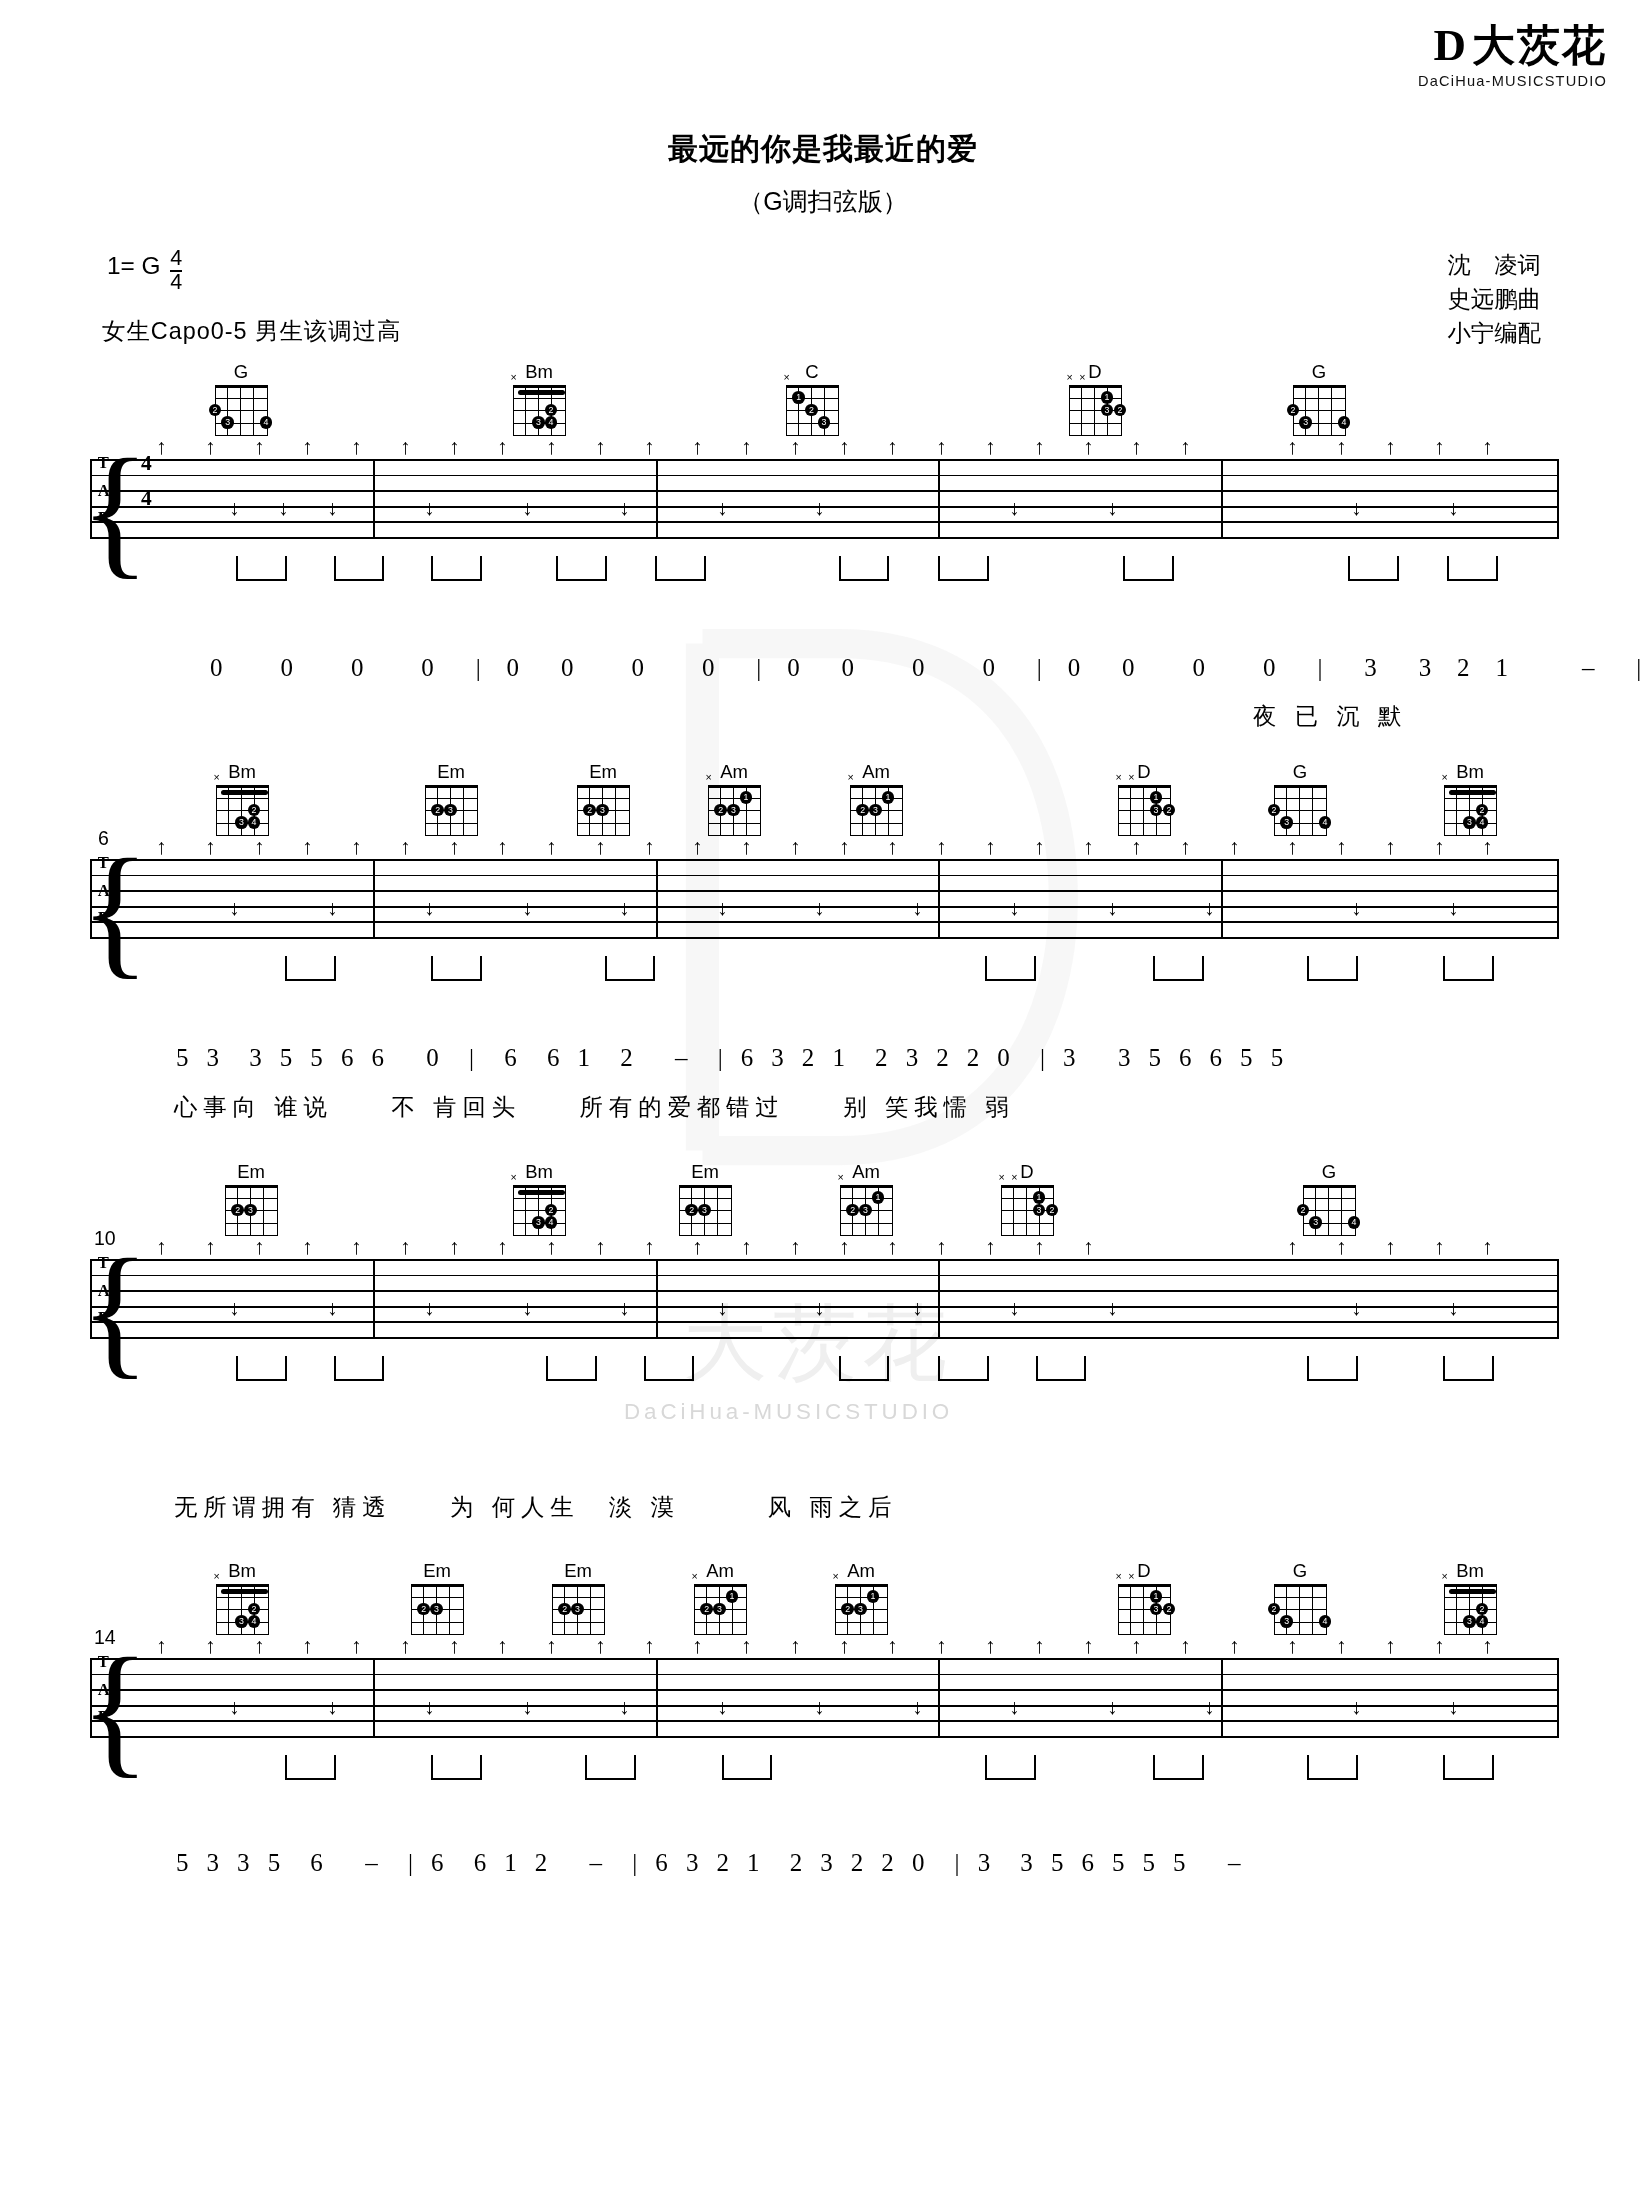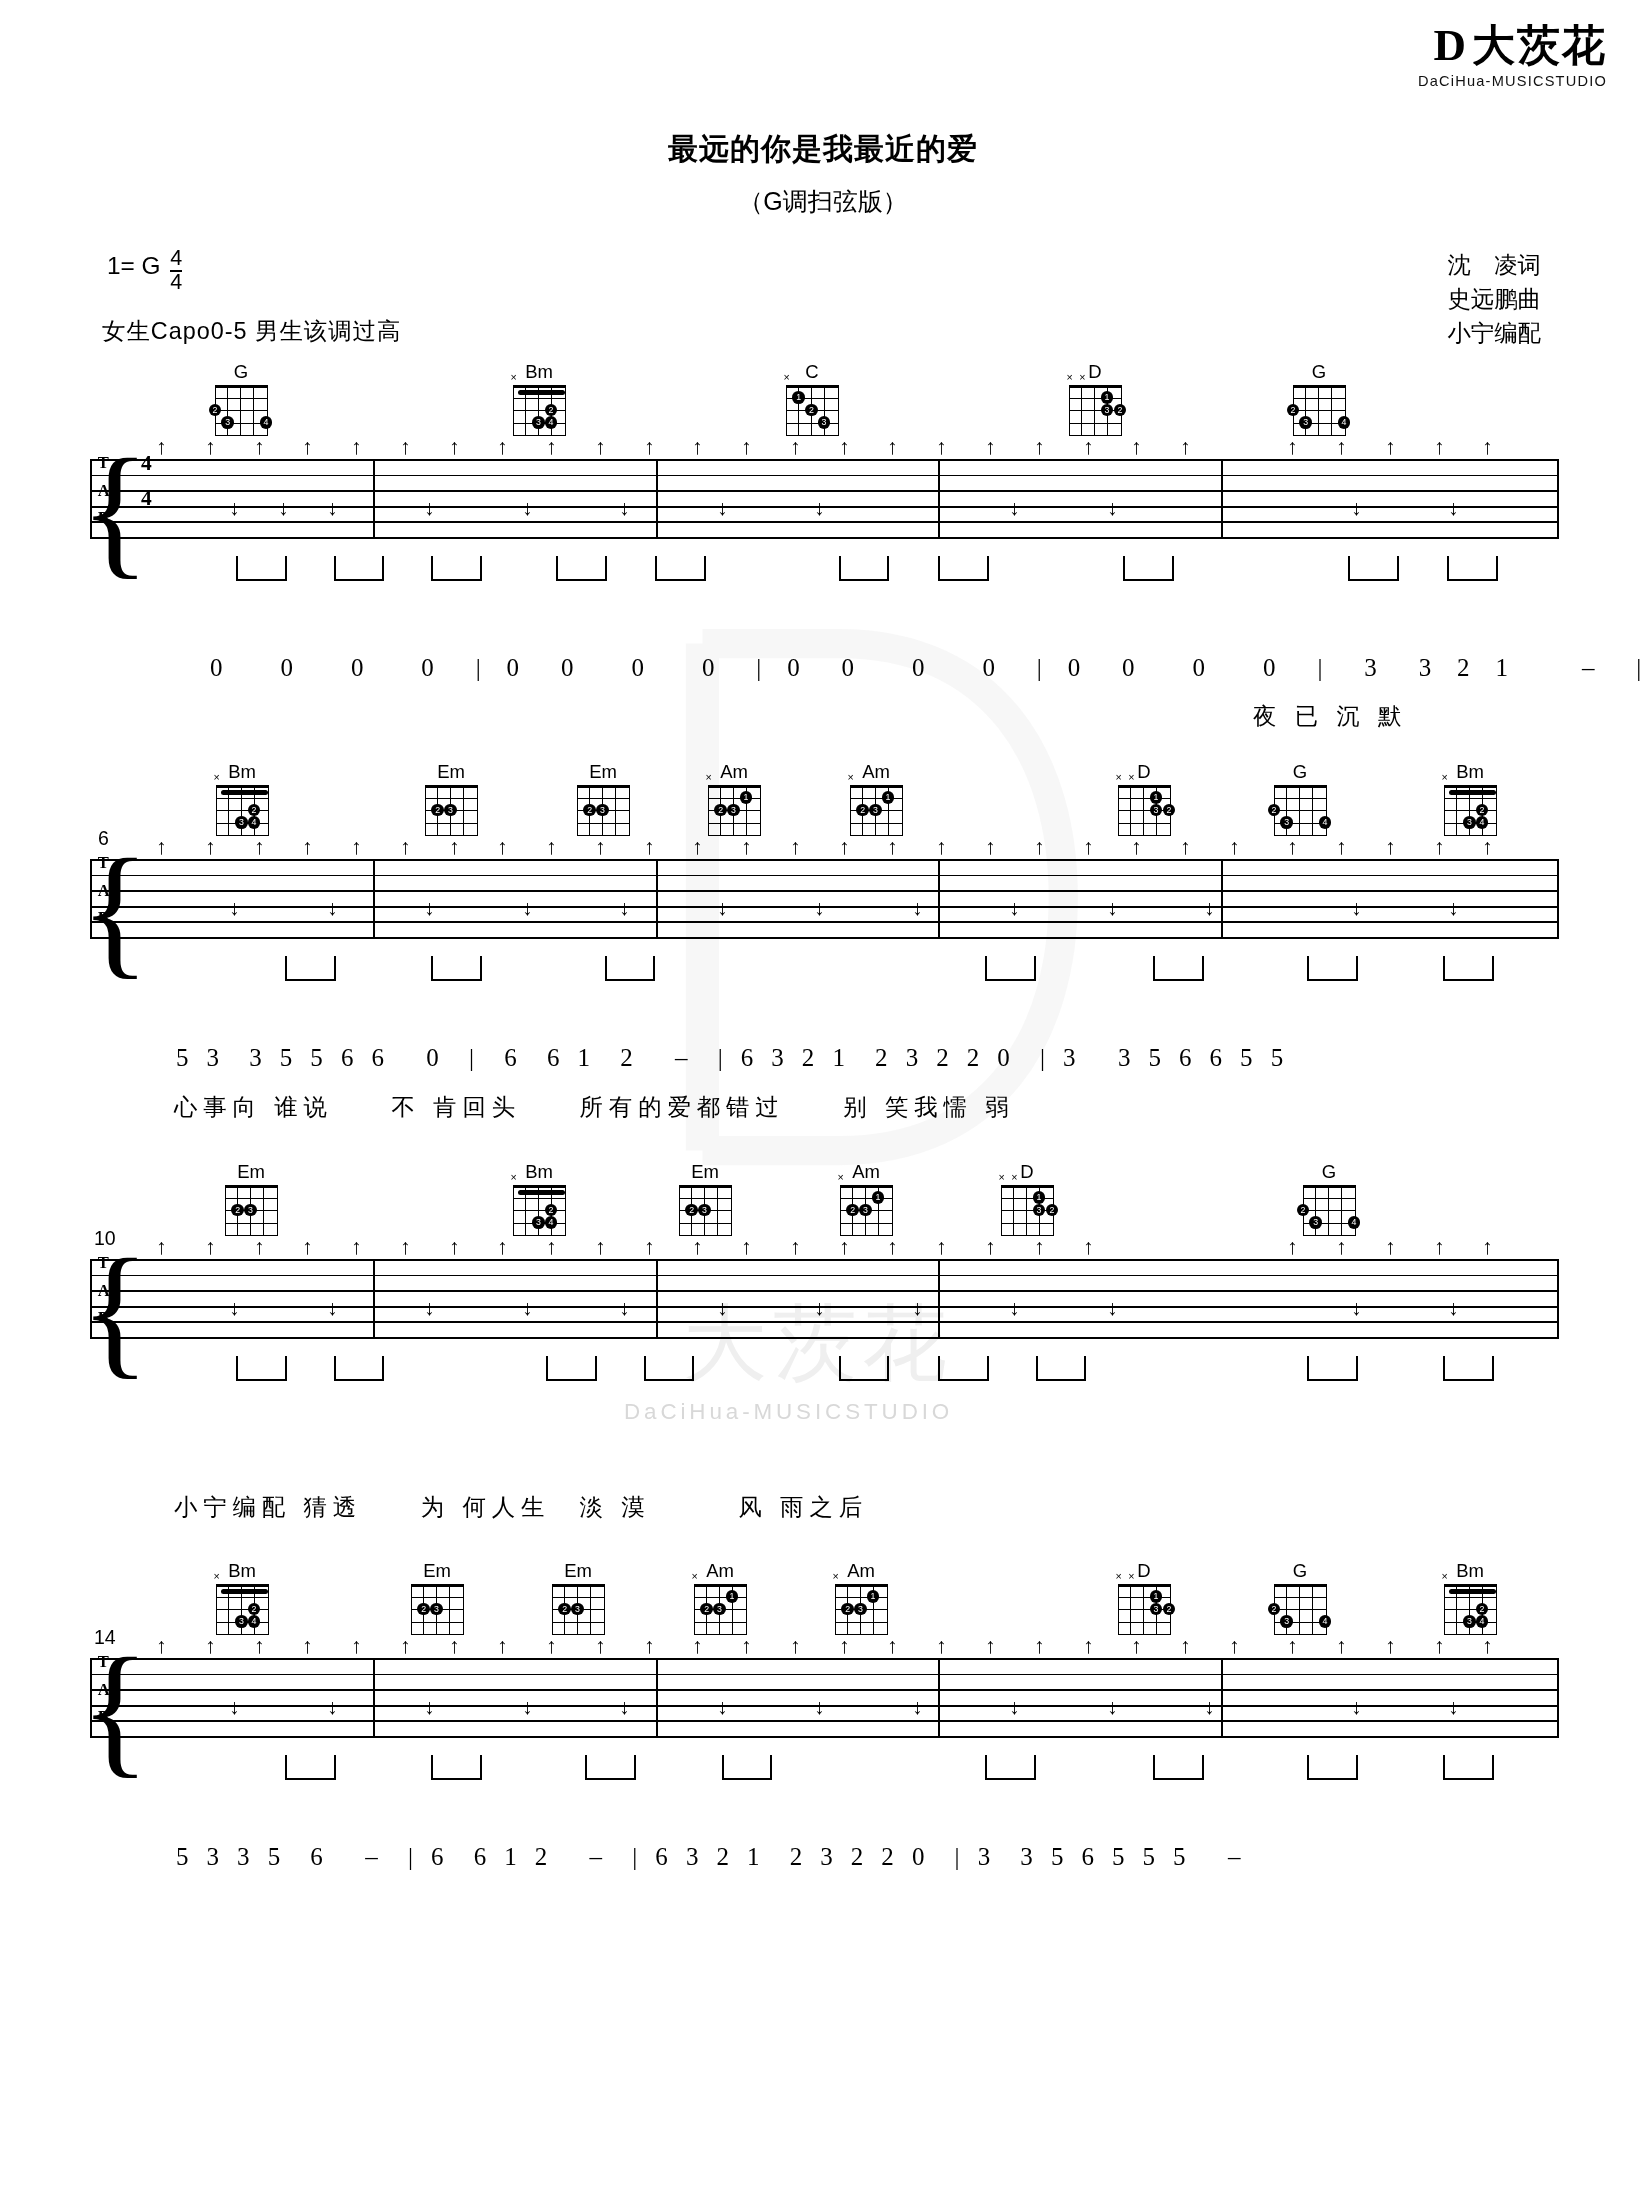--- a/index.html
+++ b/index.html
@@ -782,21 +782,21 @@
       <div class="stem" style="left:1084px;top:0;height:25px;"></div>
     <div class="cross" style="left:1036px;top:23.4px;width:49px;"></div>
     <div class="stem" style="left:1307px;top:0;height:25px;"></div>
       <div class="stem" style="left:1356px;top:0;height:25px;"></div>
     <div class="cross" style="left:1307px;top:23.4px;width:49px;"></div>
     <div class="stem" style="left:1443px;top:0;height:25px;"></div>
       <div class="stem" style="left:1492px;top:0;height:25px;"></div>
     <div class="cross" style="left:1443px;top:23.4px;width:49px;"></div>
   </div>
 
-  <div class="lyr" style="left:174px;top:330px;">小宁编配 猜透　　为 何人生　淡 漠　　　风 雨之后</div>
+  <div class="lyr" style="left:174px;top:330px;">无所谓拥有 猜透　　为 何人生　淡 漠　　　风 雨之后</div>
 </div>
 
 <div class="system" style="top:1560px;height:332px;">
   <div class="sysnum" style="left:94px;top:66px;">14</div>
   <div class="chords">
     <div class="chord" style="left:210px;">
       <div class="cname">Bm</div>
       <div class="grid">
           <div class="nut"></div>
         <div class="vline" style="left:0"></div>
@@ -1031,15 +1031,15 @@
       <div class="stem" style="left:1202px;top:0;height:25px;"></div>
     <div class="cross" style="left:1153px;top:23.4px;width:49px;"></div>
     <div class="stem" style="left:1307px;top:0;height:25px;"></div>
       <div class="stem" style="left:1356px;top:0;height:25px;"></div>
     <div class="cross" style="left:1307px;top:23.4px;width:49px;"></div>
     <div class="stem" style="left:1443px;top:0;height:25px;"></div>
       <div class="stem" style="left:1492px;top:0;height:25px;"></div>
     <div class="cross" style="left:1443px;top:23.4px;width:49px;"></div>
   </div>
 
-  <div class="mel" style="left:176px;top:283px;letter-spacing:5.9px;text-align:right;">5 3 3 5  6   –  | 6  6 1 2   –  | 6 3 2 1  2 3 2 2 0  | 3  3 5 6 5 5 5   –</div>
+  <div class="mel" style="left:176px;top:289px;letter-spacing:5.9px;text-align:right;">5 3 3 5  6   –  | 6  6 1 2   –  | 6 3 2 1  2 3 2 2 0  | 3  3 5 6 5 5 5   –</div>
 </div>
 
 
 </body></html>

